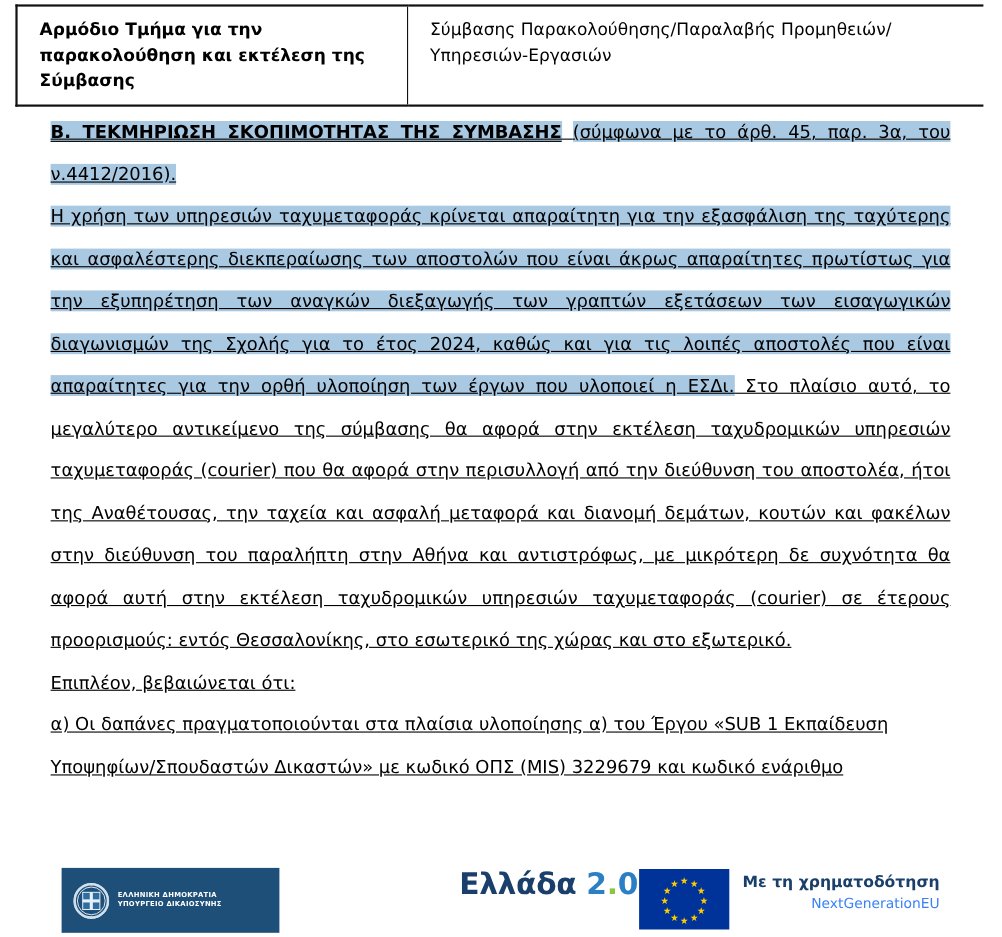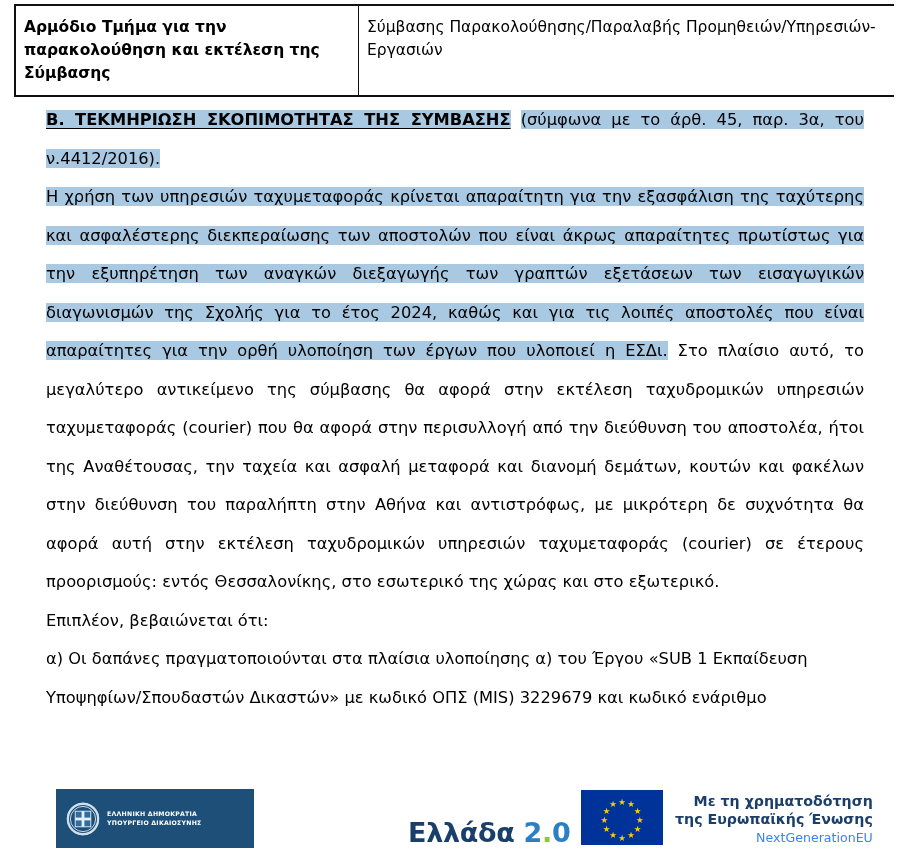--- a/index.html
+++ b/index.html
@@ -26,21 +26,21 @@
   .header-table {
     position: absolute;
     left: 14px;
     top: 4px;
     width: 880px;
     border-collapse: collapse;
     table-layout: fixed;
   }
   .header-table td {
     vertical-align: top;
-    padding: 10px 10px 10px 8px;
+    padding: 10px 10px 10px 20px;
     font-size: 15.5px;
     line-height: 1.48;
   }
   .header-table td.cell-left {
     width: 324px;
     font-weight: bold;
     border-left: 2.2px solid #111;
     border-top: 2.2px solid #111;
     border-bottom: 2.2px solid #111;
     border-right: 1.6px solid #111;
@@ -50,20 +50,21 @@
     border-bottom: 2.2px solid #111;
     font-weight: normal;
   }
 
   
   .body-block {
     position: absolute;
     left: 46px;
     top: 101px;
     width: 818px;
+    text-decoration: underline;
   }
   .para {
     margin: 0;
     font-size: 16.3px;
     line-height: 38.5px;
     text-align: justify;
     text-justify: inter-word;
   }
   .para.nojust { text-align: left; }
 
@@ -117,22 +118,21 @@
     font-weight: bold;
     white-space: nowrap;
   }
 
   
   .logo-ellada {
     position: absolute;
     left: 408px;
     top: 2px;
     width: 172px;
-    text-align: left;
-    margin-top: 28px;
+    text-align: right;
   }
   .ellada-main {
     font-size: 27px;
     font-weight: bold;
     color: #1b3f6b;
     letter-spacing: -0.3px;
     line-height: 1.05;
     white-space: nowrap;
   }
   .ellada-main .two { color: #2b7fc4; }
@@ -251,20 +251,19 @@
         <span class="eu-star" style="left:45.5px; top:41.2px;">★</span>
         <span class="eu-star" style="left:36.5px; top:43.6px;">★</span>
         <span class="eu-star" style="left:27.6px; top:41.2px;">★</span>
         <span class="eu-star" style="left:21.1px; top:34.7px;">★</span>
         <span class="eu-star" style="left:18.7px; top:25.8px;">★</span>
         <span class="eu-star" style="left:21.1px; top:16.9px;">★</span>
         <span class="eu-star" style="left:27.6px; top:10.4px;">★</span>
       </span>
       <span class="eu-text">
         <span class="eu-line1">Με τη χρηματοδότηση</span>
-        <div class="eu-line2">της Ευρωπαϊκής Ένωσης</div>
         <div class="eu-line3">NextGenerationEU</div>
       </span>
     </div>
 
   </div>
 
 </div>
 
 </body></html>

